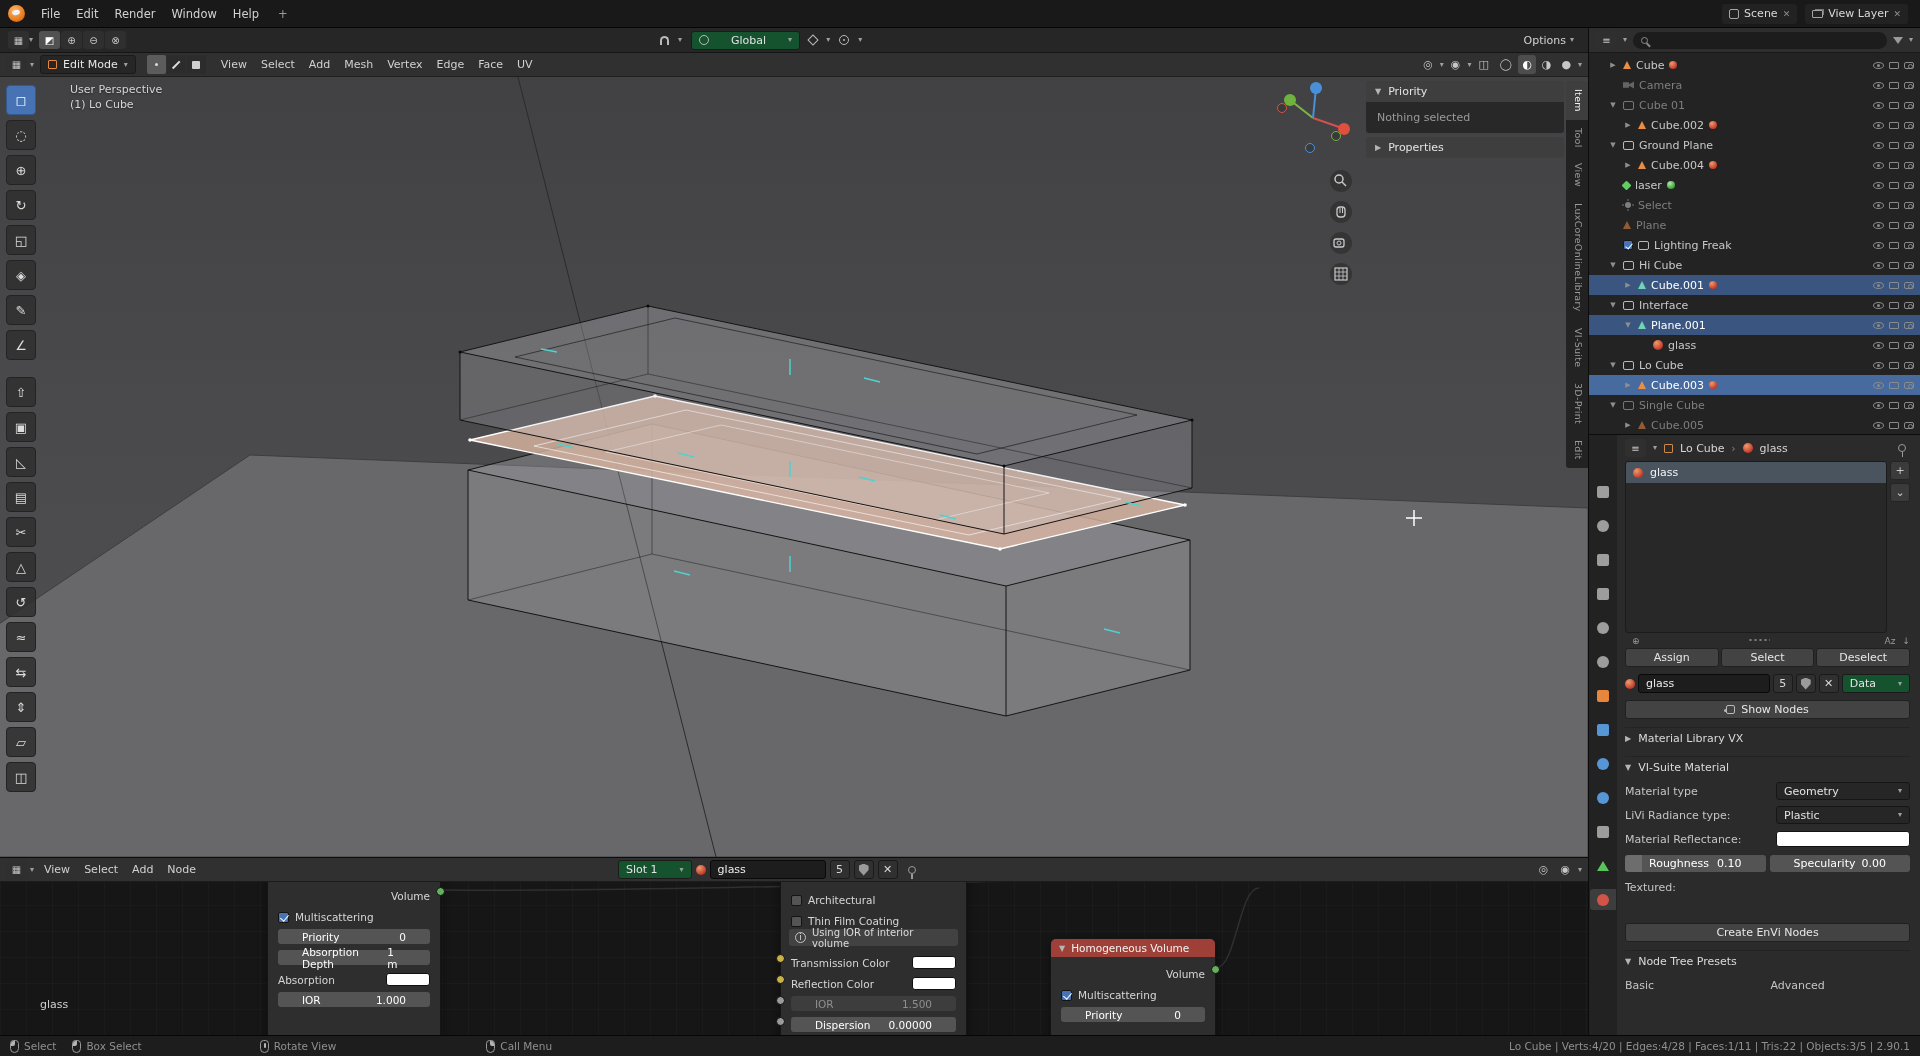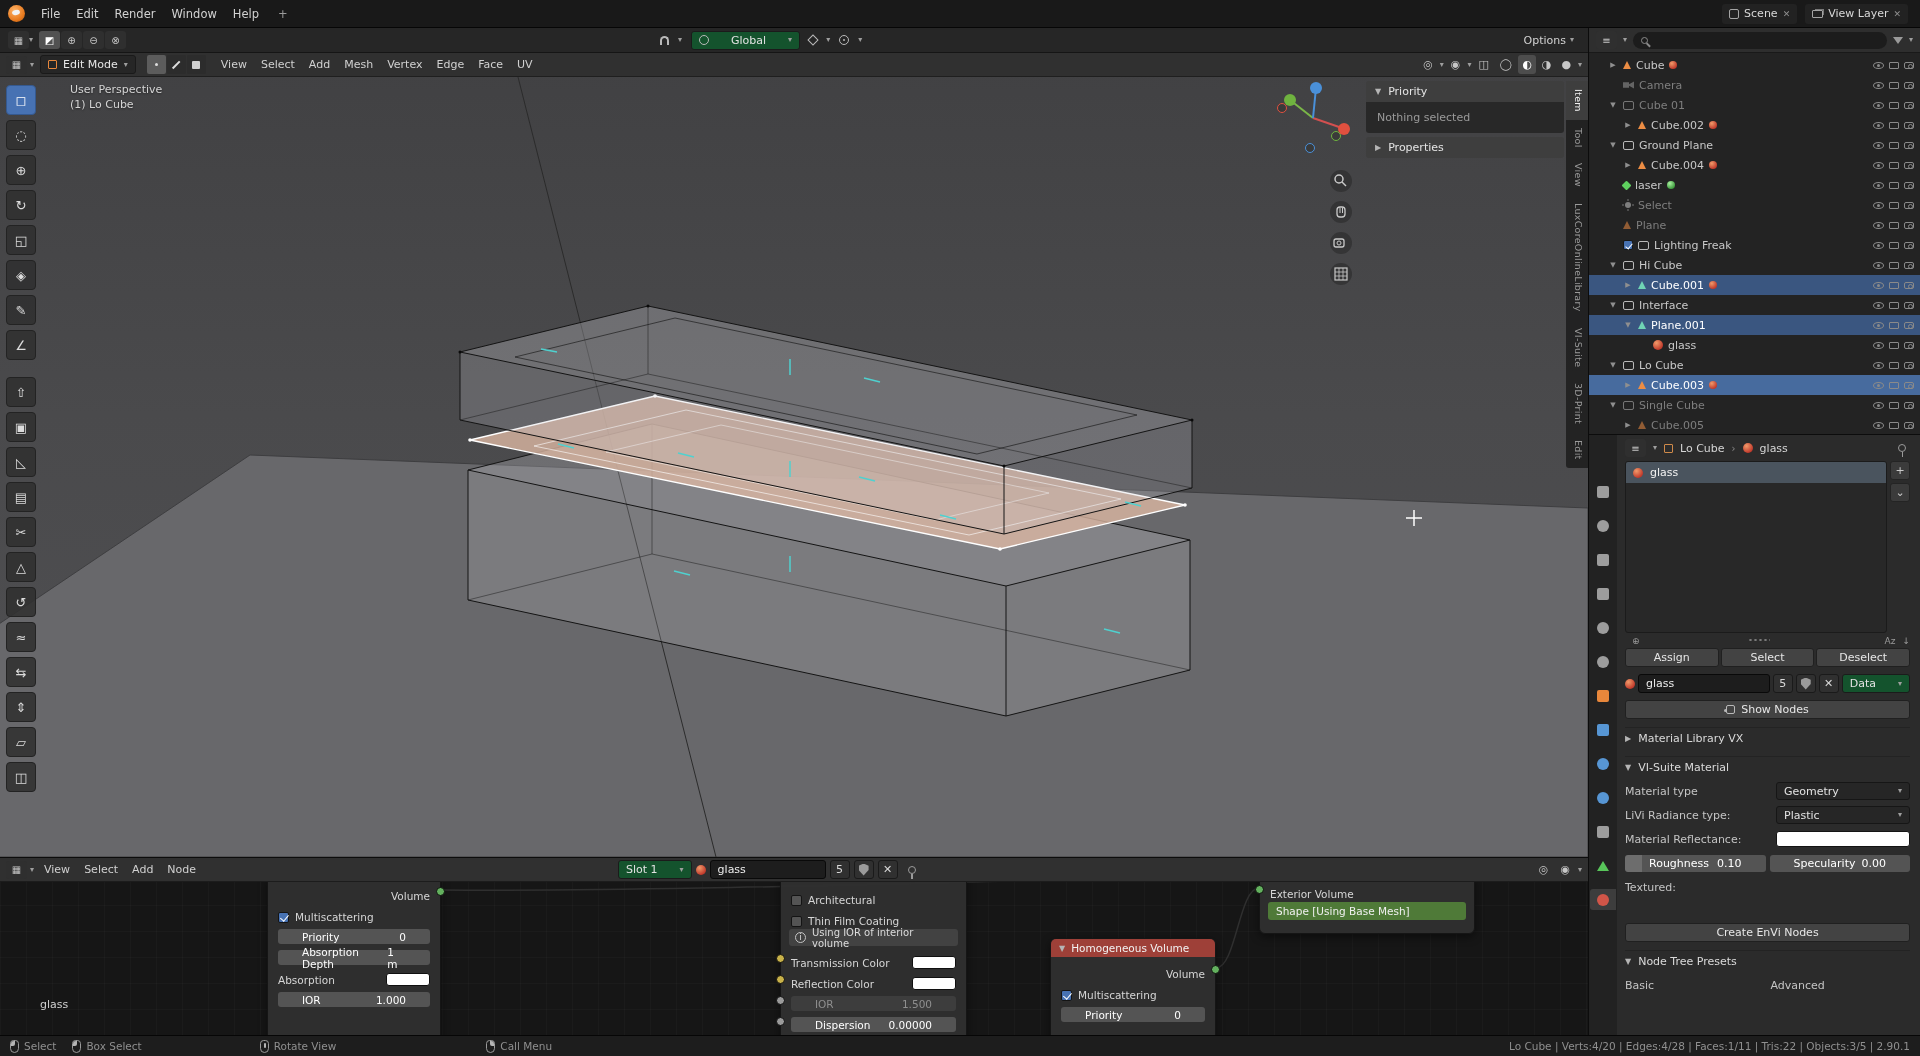--- a/index.html
+++ b/index.html
@@ -912,29 +912,20 @@
             <span>Multiscattering</span>
           </div>
         <div class="nrow">
             <span class="slider">
               <span>Priority</span>
               <span>0</span>
             </span>
           </div>
       </div>
 
-      <div class="node" style="left:1259px;top:-8px;width:216px;height:60px">
-        <span class="socket g" style="left:-5px;top:10px"></span>
-        <div class="nrow">
-            <span>Exterior Volume</span>
-          </div>
-        <div class="greenbar">
-            <span>Shape [Using Base Mesh]</span>
-          </div>
-      </div>
     </div>
   </div>
 
   <footer id="statusbar">
     <span id="hints" style="display:flex;align-items:center">
         <span class="hint">
           <span class="mouse l">
             <i></i>
           </span>
           <span>Select</span>

